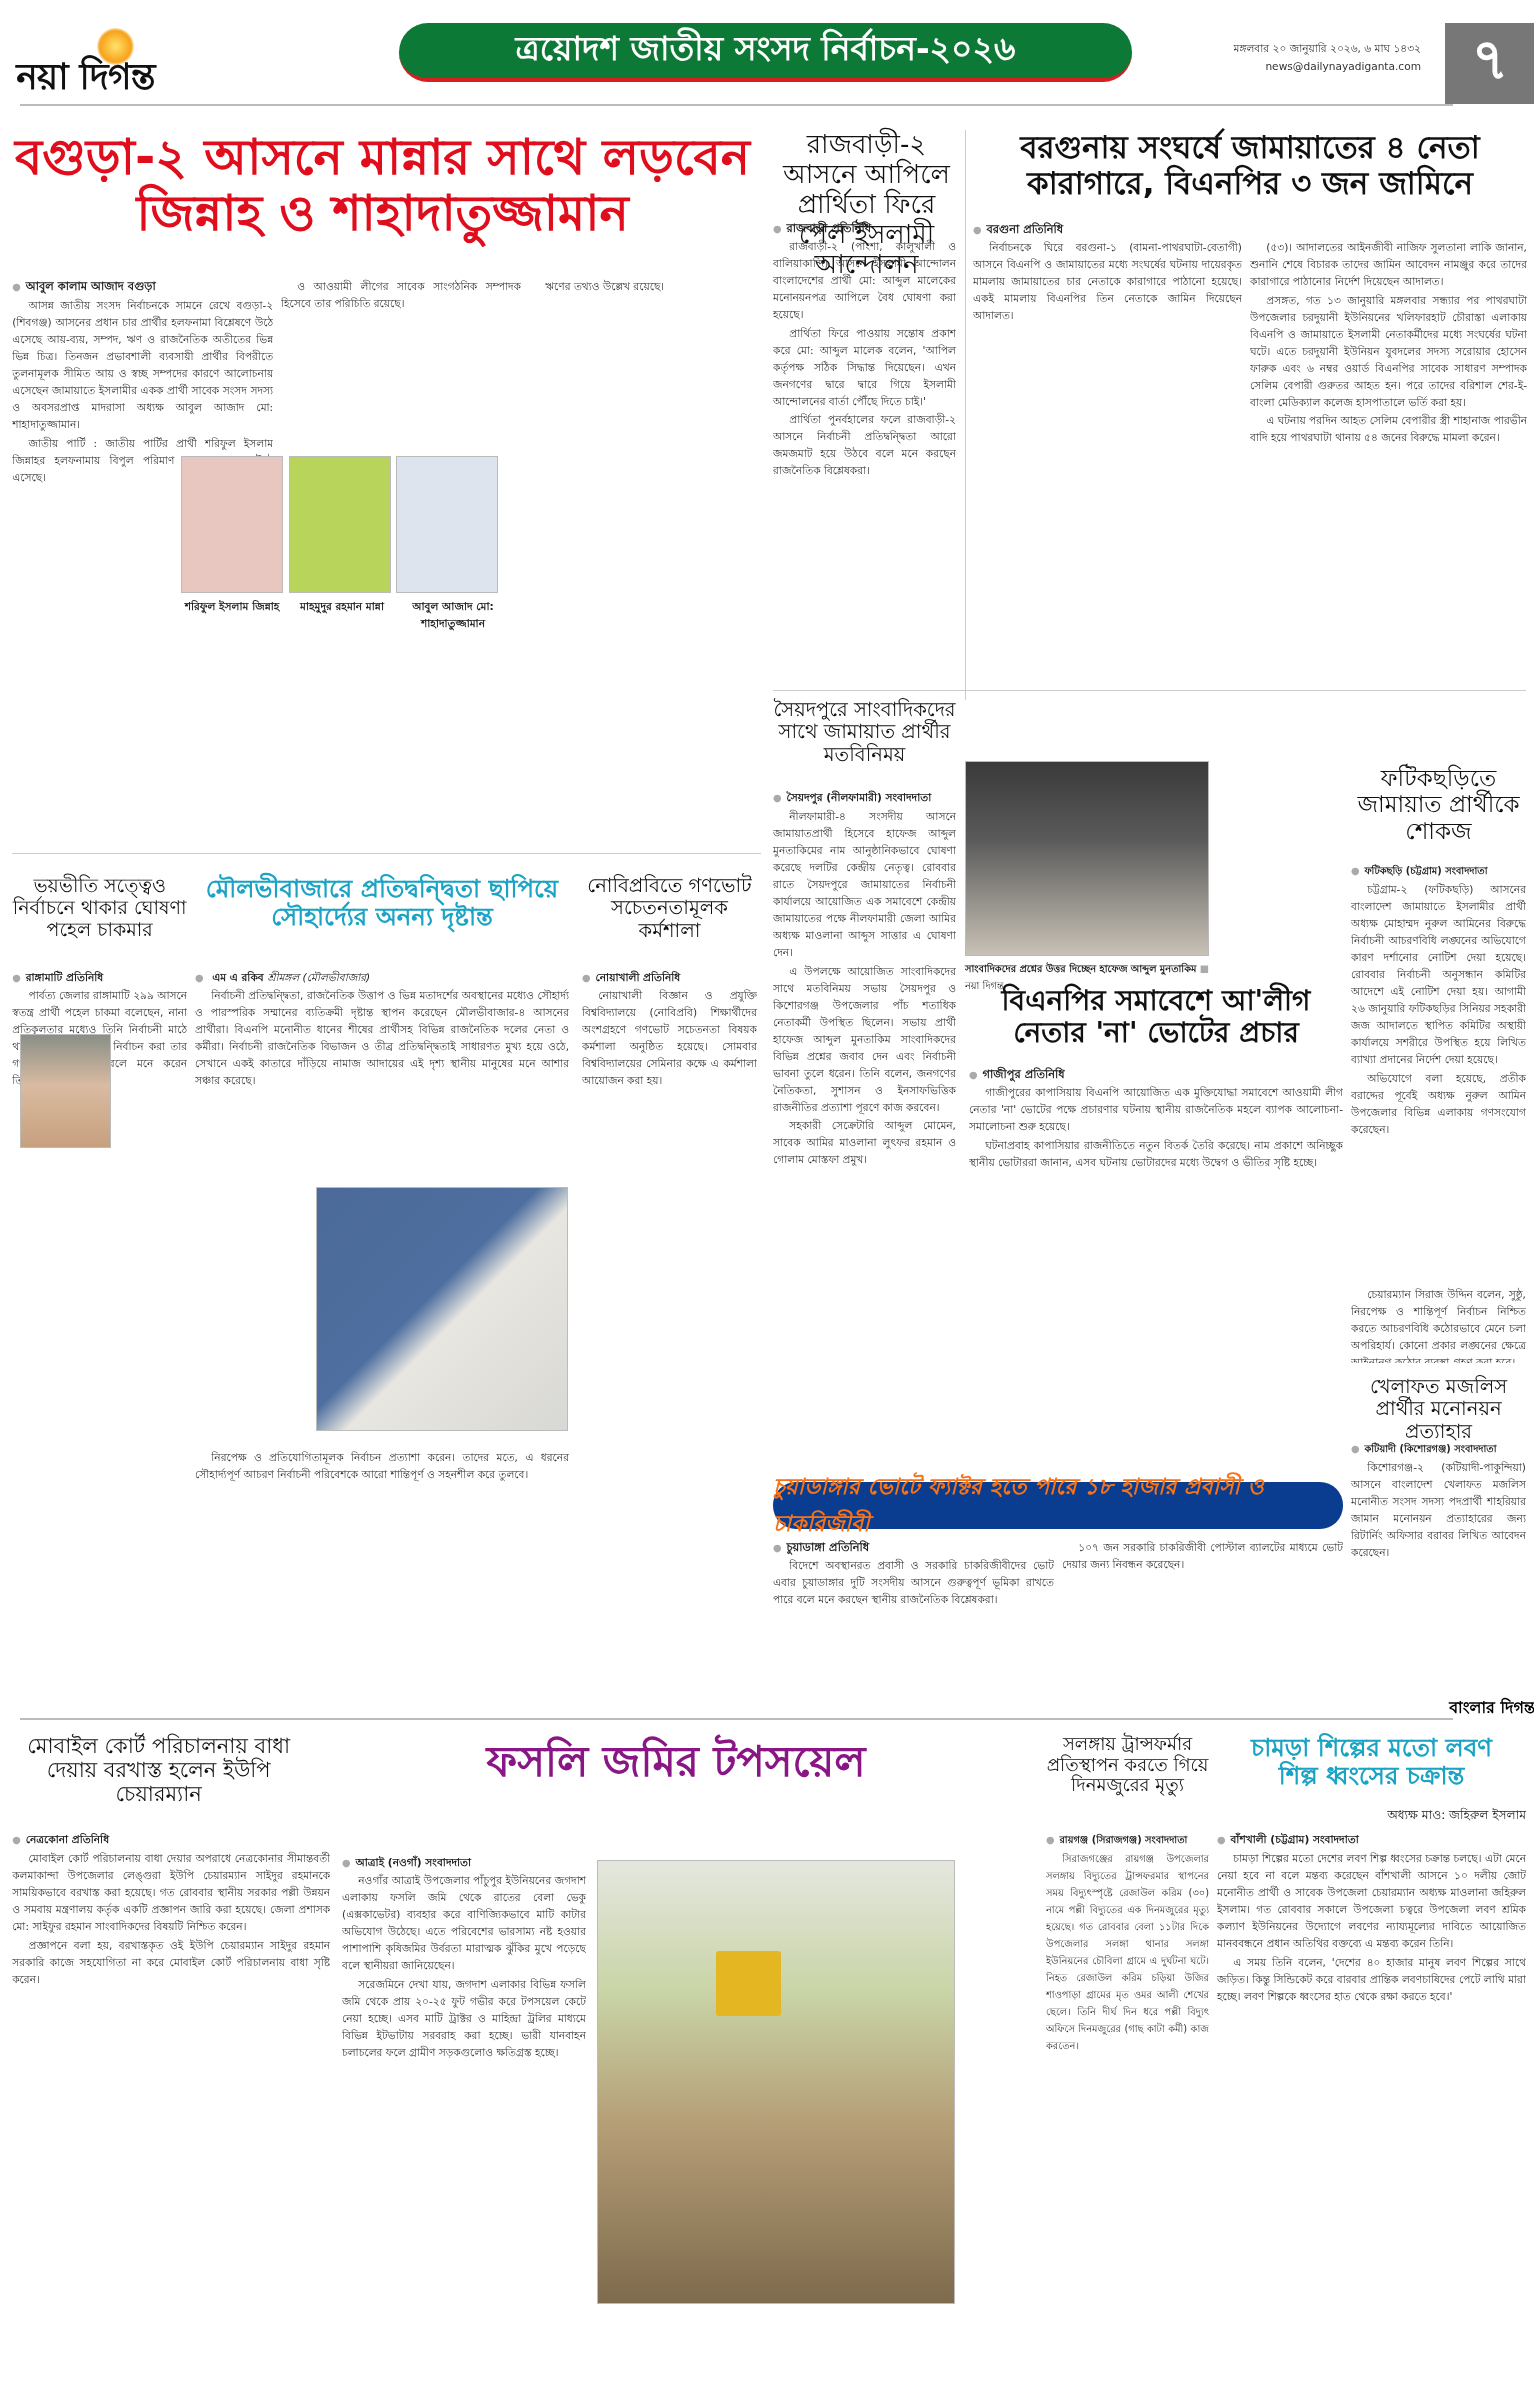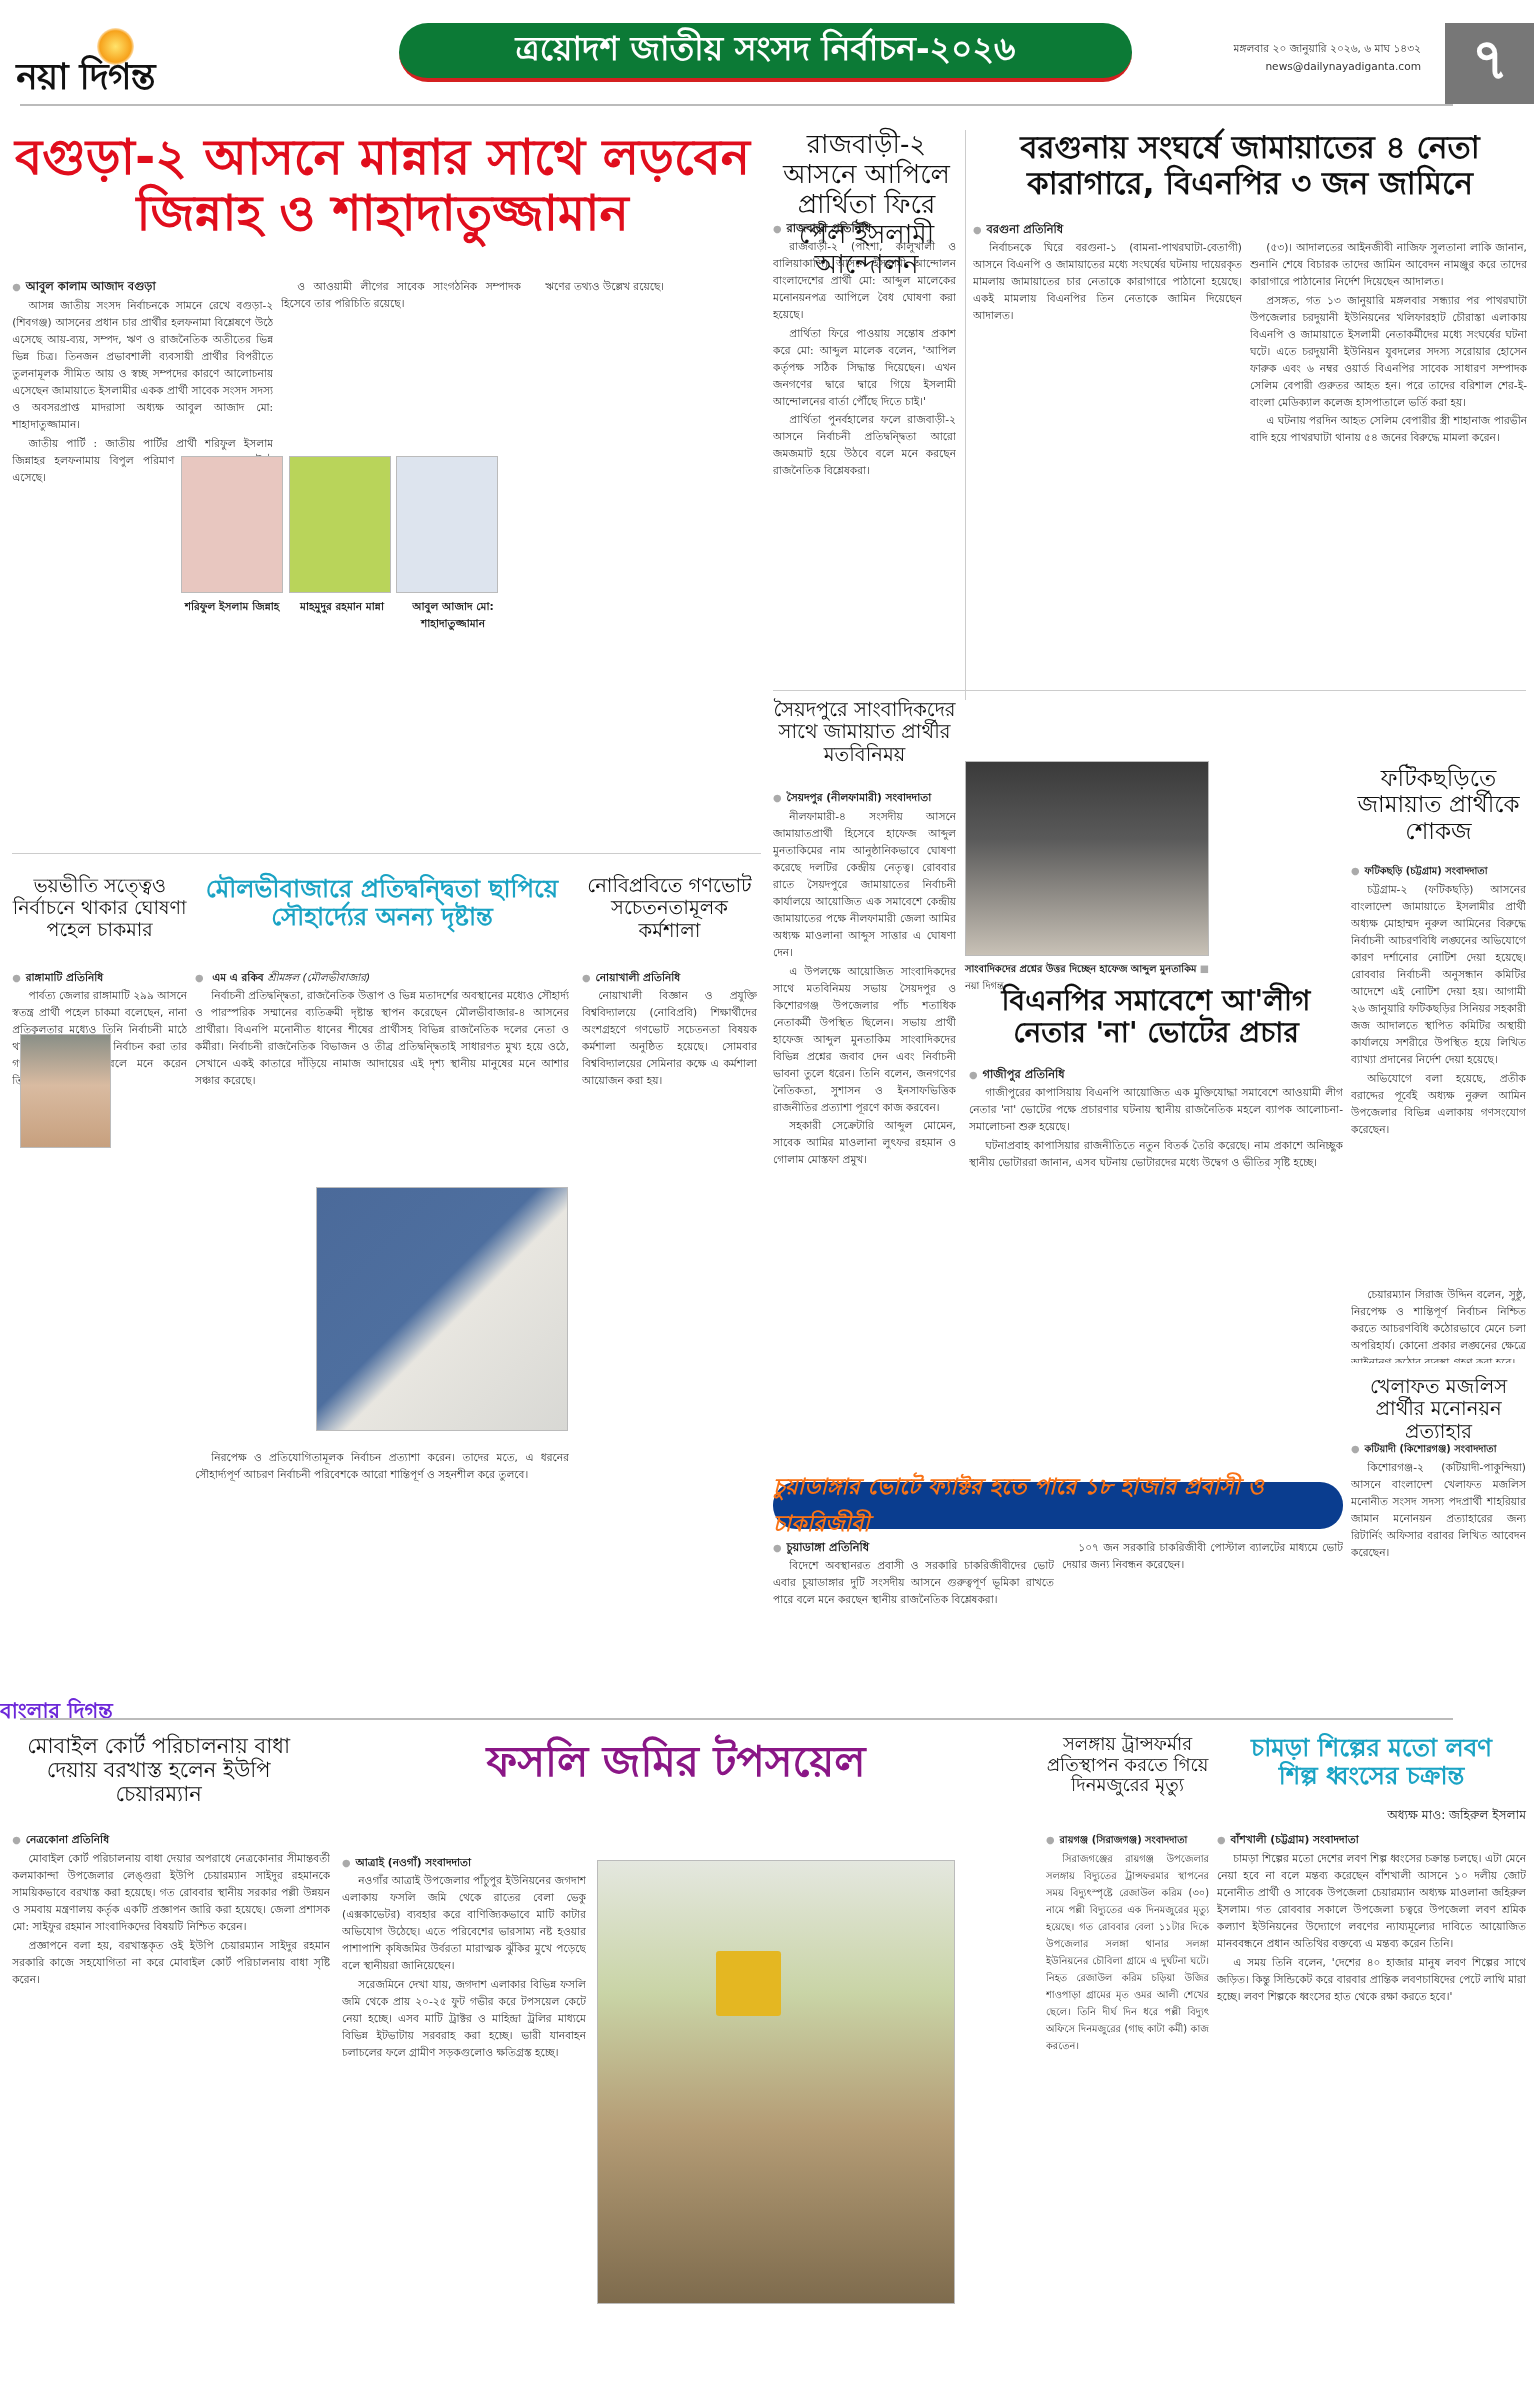--- a/index.html
+++ b/index.html
@@ -26,21 +26,21 @@
   .byline { font-size: 11.4px; font-weight: bold; color: #222; }
   .byline::before { content: "●"; color: #aaa; margin-right: 4.9px; font-size: 9.8px; }
   .txt { font-size: 10.6px; line-height: 17px; color: #333; text-align: justify; }
   .txt p { text-indent: 16.3px; margin-bottom: 1.6px; }
   .photo { background: #cfcfcf; border: 0.8px solid #bbb; overflow: hidden; }
   .caption { font-size: 10.6px; font-weight: bold; text-align: center; color: #222; }
   .vrule { width: 0.8px; background: #ccc; }
   .hrule { height: 0.8px; background: #ccc; }
   .pill { background: #0a3d8f; border-radius: 23px; color: #f97316; display: flex; align-items: center;
     justify-content: center; font-weight: bold; font-size: 24.4px; font-style: italic; }
-  .section-label { font-size: 21px; font-weight: bold; color: #6d28d9; text-align: left; }
+  .section-label { font-size: 16px; font-weight: bold; color: #000000; text-align: right; }
 </style>
 </head>
 <body>
 
 <div class="abs masthead-logo">
   <div class="logo-sun"></div>
   <div class="logo-text">নয়া দিগন্ত</div>
 </div>
 <div class="abs banner">
   <span>ত্রয়োদশ জাতীয় সংসদ নির্বাচন-২০২৬</span>

